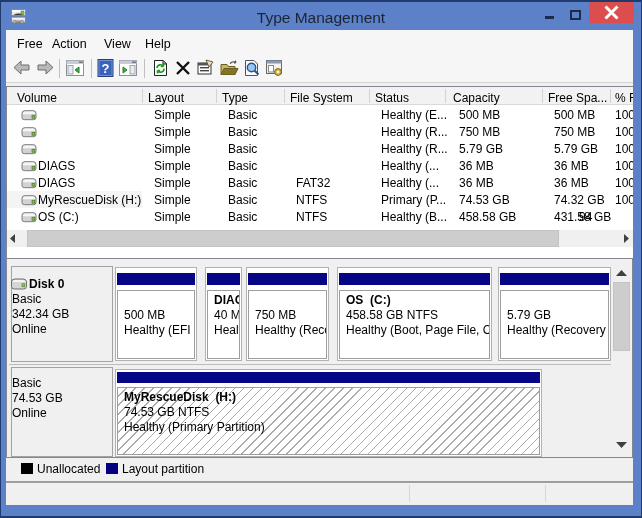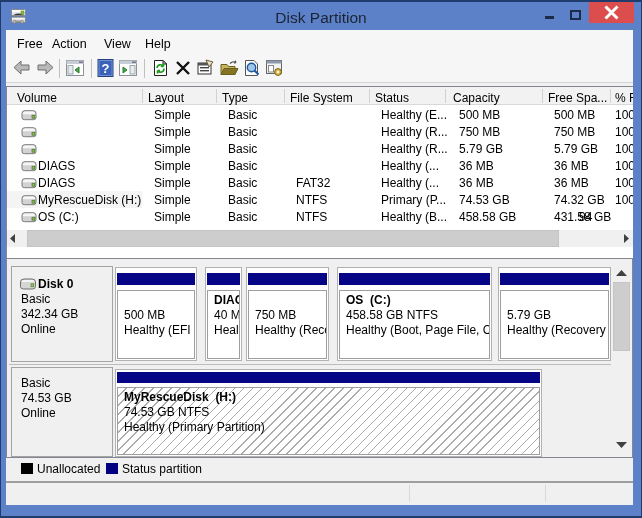--- a/index.html
+++ b/index.html
@@ -29,21 +29,21 @@
   .hsep { position:absolute; top:2px; width:1px; height:14px; background:#d2d2d2; }
   .hcell { position:absolute; top:4px; font-size:12px; color:#000; white-space:nowrap; }
   .lrow { position:absolute; left:0; width:627px; height:17px; }
   .lc { position:absolute; top:2px; white-space:nowrap; }
   .dicon { position:absolute; left:14px; top:4px; }
   
   .sbtrack { background:#f0f0f0; position:absolute; }
   .sbthumb { background:#cdcdcd; position:absolute; border:1px solid #c4c4c4; }
   
   #graphpane { position:absolute; left:6px; top:258px; width:627px; height:200px; background:#f0f0f0; border:1px solid #828790; }
-  .disklabel { position:absolute; left:4px; width:102px; background:#f0f0f0; border:1px solid #a3a3a3; padding:10px 0 0 9px; line-height:14.8px; }
+  .disklabel { position:absolute; left:4px; width:102px; background:#f0f0f0; border:1px solid #a3a3a3; padding:10px 0 0 0; line-height:14.8px; }
   .block { position:absolute; background:#fff; border:1px solid #b2b2b2; }
   .bbar { position:absolute; left:1px; right:1px; top:5px; height:12px; background:#050585; }
   .bbody { position:absolute; left:1px; right:1px; top:22px; bottom:1px; border:1px solid #9e9e9e; background:#fff; overflow:hidden; padding:2px 0 0 6px; line-height:15.2px; white-space:nowrap; }
   .hatch { background-image:repeating-linear-gradient(135deg, #ffffff 0px, #ffffff 5.4px, #ababab 5.4px, #ababab 6.4px); }
   
   #legend { position:absolute; left:6px; top:459px; width:627px; height:24px; background:#f0f0f0; border-bottom:2px solid #9e9e9e; }
   #statusbar { position:absolute; left:6px; top:483px; width:627px; height:21px; background:#f0f0f0; }
   .ssep { position:absolute; top:2px; width:1px; height:17px; background:#d8d8d8; }
 </style>
 </head>
@@ -55,21 +55,21 @@
   <rect x="0.5" y="1.5" width="14" height="6" rx="1" fill="#e8e8e8" stroke="#888"></rect>
   <rect x="1" y="2" width="13" height="2" fill="#fbfbfb"></rect>
   <path d="M2.5 7 Q7.5 4.2 12.5 7 Z" fill="#3a3a3a"></path>
   <rect x="10" y="3" width="3" height="3.4" fill="#7fc241" stroke="#4a7d22" stroke-width="0.5"></rect>
   <rect x="0.5" y="9" width="14" height="5.5" rx="1" fill="#d9d9d9" stroke="#808080"></rect>
   <rect x="1" y="10" width="13" height="1.6" fill="#f4f4f4"></rect>
   <rect x="2.5" y="12.5" width="8" height="1.6" fill="#9a9a9a"></rect>
   <circle cx="3.4" cy="13.8" r="1.5" fill="#bdbdbd" stroke="#777" stroke-width="0.6"></circle>
   <circle cx="11.2" cy="13.8" r="1.5" fill="#bdbdbd" stroke="#777" stroke-width="0.6"></circle>
 </svg>
-<div id="title">Disk Partition</div>
+<div id="title">Type Management</div>
 <div id="minb"></div>
 <div id="maxb"></div>
 <div id="closeb"><svg width="45" height="21" viewBox="0 0 45 21">
       <path d="M16.5 4.5 L28.5 16.5 M28.5 4.5 L16.5 16.5" stroke="#ffffff" stroke-width="3"></path>
     </svg></div>
 
 <div id="client"></div>
 
 <div id="menubar">
   <div class="menu" style="left:11px">Free</div>
@@ -330,18 +330,18 @@
     <svg class="abs" style="left:3px;top:182px" width="11" height="6" viewBox="0 0 11 6">
         <polygon points="0,0 5.5,6 11,0" fill="#404040"></polygon>
       </svg>
   </div>
 </div>
 
 <div id="legend">
   <div class="abs" style="left:15px;top:4px;width:12px;height:11px;background:#000"></div>
   <div class="abs" style="left:31px;top:3px">Unallocated</div>
   <div class="abs" style="left:100px;top:4px;width:12px;height:11px;background:#010181"></div>
-  <div class="abs" style="left:116px;top:3px">Status partition</div>
+  <div class="abs" style="left:116px;top:3px">Layout partition</div>
 </div>
 <div id="statusbar">
   <div class="ssep" style="left:403px"></div>
   <div class="ssep" style="left:539px"></div>
 </div>
 
 </body></html>

